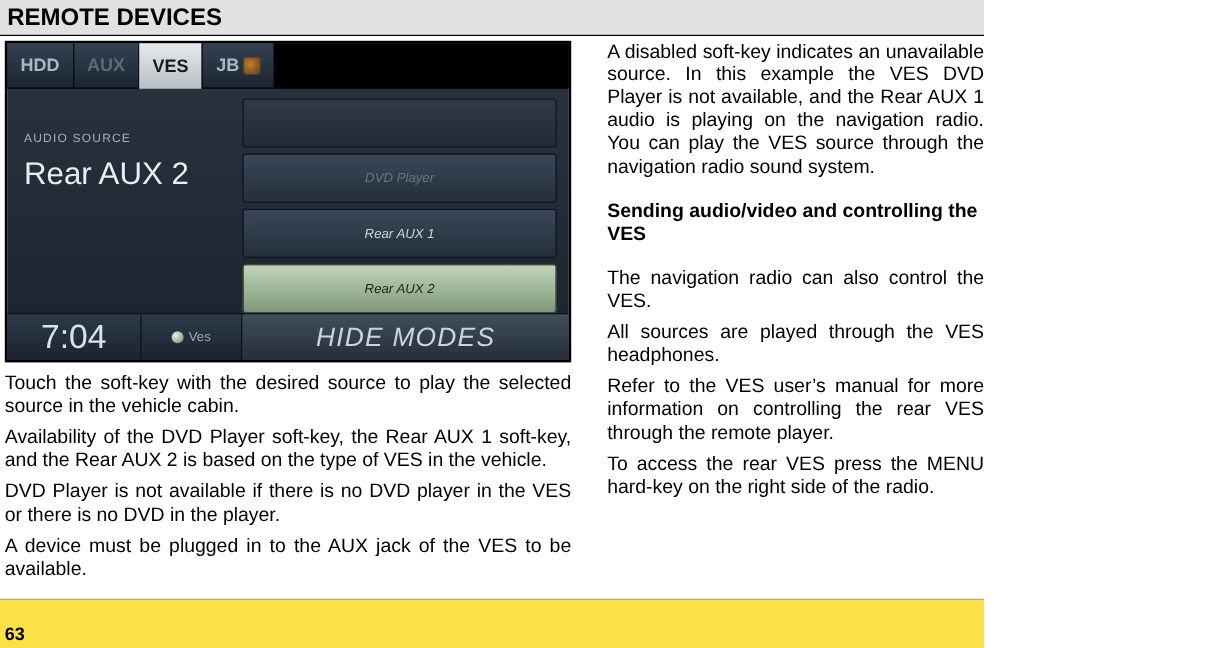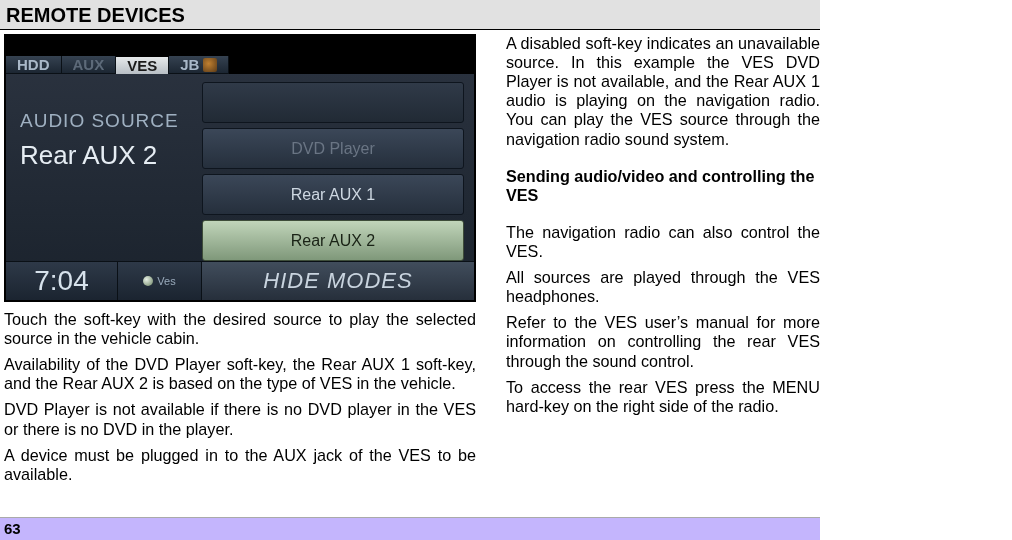--- a/index.html
+++ b/index.html
@@ -32,21 +32,20 @@
     background: linear-gradient(#2c3441, #1a222c);
     position: relative;
     display: flex;
     flex-direction: column;
   }
 
   .tab-row {
     display: flex;
     height: 41px;
     background: #000;
-    align-items: flex-end;
   }
   .tab {
     flex: 0 0 auto;
     display: flex;
     align-items: center;
     justify-content: center;
     font-size: 15px;
     font-weight: bold;
     color: #a9b8c8;
     border-right: 1px solid #0a1016;
@@ -70,21 +69,21 @@
   .mid-area {
     flex: 1;
     display: flex;
   }
   .mid-left {
     width: 196px;
     padding: 36px 10px 0 14px;
     color: #cdd7e1;
   }
   .audio-src-label {
-    font-size: 19px;
+    font-size: 10px;
     letter-spacing: 1px;
     color: #9fb0c1;
     margin-bottom: 8px;
   }
   .audio-src-value {
     font-size: 26px;
     color: #e6edf3;
   }
 
   .mid-right {
@@ -93,24 +92,25 @@
     display: flex;
     flex-direction: column;
     gap: 5px;
   }
   .soft-key {
     height: 41px;
     border-radius: 3px;
     display: flex;
     align-items: center;
     justify-content: center;
-    font-size: 16px;
+    font-size: 11px;
     color: #cdd7e1;
     background: linear-gradient(#3b4758, #252f3c);
     border: 1px solid #0e151e;
+    font-style: italic;
   }
   .soft-key.blank { background: linear-gradient(#303a48, #212a35); }
   .soft-key.disabled { color: #6a7584; }
   .soft-key.selected {
     background: linear-gradient(#c1d5ba, #7f987a);
     color: #1a2316;
     border: 1px solid #3e4d39;
   }
 
   .bottom-row {
@@ -158,24 +158,24 @@
   .body-text { font-size: 16.2px; line-height: 1.18; color: #000; }
   .para { margin-top: 7px; text-align: justify; }
   .col-left .para:first-of-type { margin-top: 8px; }
   .col-right .para:first-of-type { margin-top: 0; }
   .subhead { font-weight: bold; margin-top: 18px; margin-bottom: 4px; font-size: 16.2px; }
 
   .page-num-bar {
     position: absolute;
     left: 0; bottom: 0;
     width: 100%;
-    background: #c4b5fd;
+    background: #fde047;
     font-weight: bold;
     font-size: 15px;
-    padding: 2px 4px 3px 4px;
+    padding: 20px 4px 3px 4px;
     border-top: 1px solid #aaa;
   }
 </style>
 </head>
 <body>
 
 <div class="page">
 
   <div class="title-bar">REMOTE DEVICES</div>
 
@@ -227,21 +227,21 @@
       </div>
 
     </div>
 
     <div class="col-right">
       <div class="body-text">
         <p class="para">A disabled soft-key indicates an unavailable source. In this example the VES DVD Player  is not available, and the Rear AUX 1 audio is playing on the navigation radio. You can play the VES source through the navigation radio sound system.</p>
         <div class="subhead">Sending audio/video and controlling the VES</div>
         <p class="para" style="margin-top:18px">The navigation radio can also control the VES.</p>
         <p class="para">All sources are played through the VES headphones.</p>
-        <p class="para">Refer to the VES user’s manual for more information on controlling the rear VES through the sound control.</p>
+        <p class="para">Refer to the VES user’s manual for more information on controlling the rear VES through the remote player.</p>
         <p class="para">To access the rear VES press the MENU hard-key on the right side of the radio.</p>
       </div>
     </div>
 
   </div>
 
   <div class="page-num-bar">63</div>
 
 </div>
 

